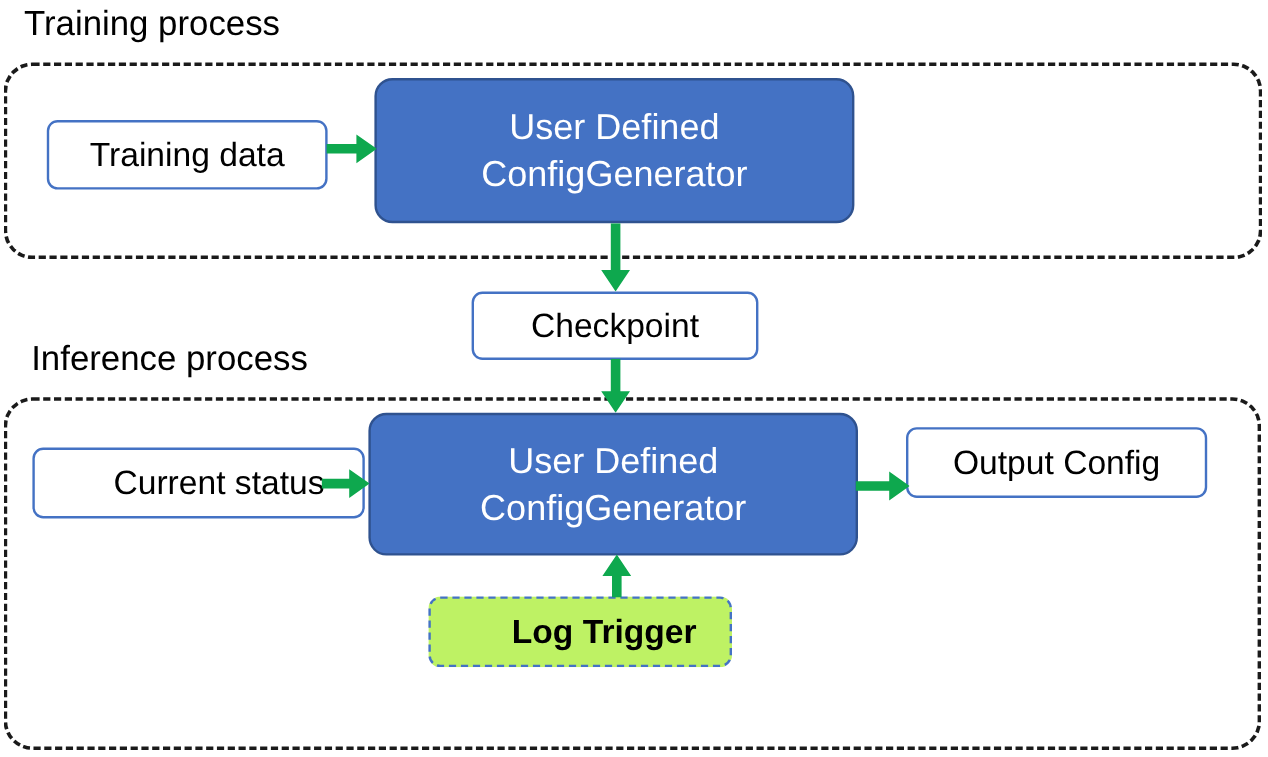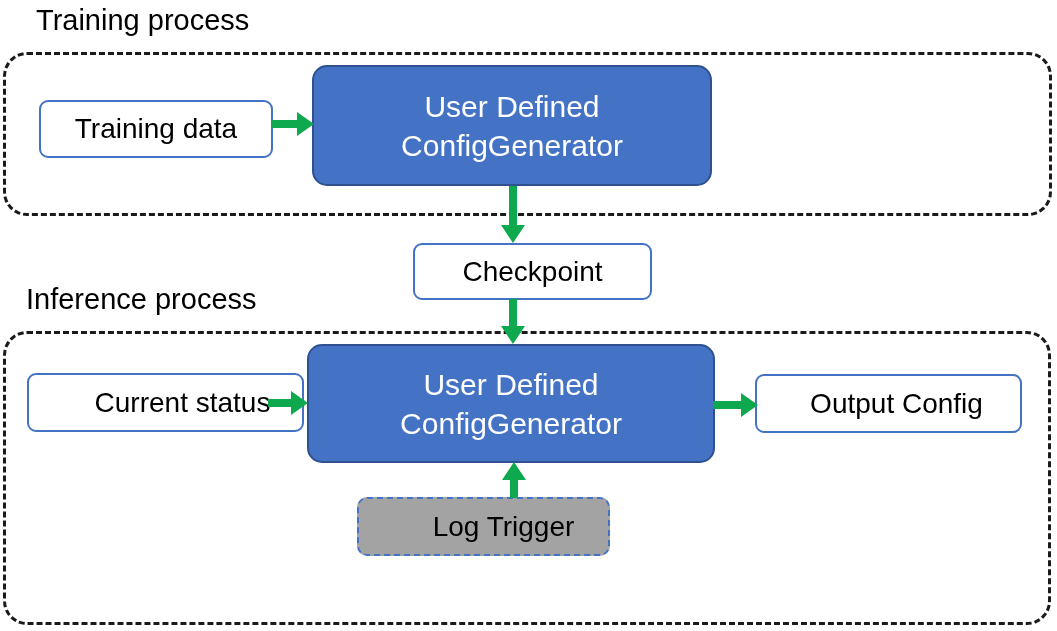--- a/index.html
+++ b/index.html
@@ -21,21 +21,21 @@
     background:var(--background);
     font-family:"Liberation Sans", sans-serif;
     overflow:hidden;
   }
   .section-label{
     position:absolute;
     font-size:29px;
     color:var(--text);
     white-space:nowrap;
   }
-  .label-training{left:36px;top:4px;text-align:center;}
+  .label-training{left:20px;top:4px;text-align:center;}
   .label-inference{left:26px;top:283px;}
 
   .dashed-container{
     position:absolute;
     border:3px dashed var(--container-border);
     border-radius:24px;
     background:transparent;
   }
   .container-training{left:3px;top:52px;width:1043px;height:158px;}
   .container-inference{left:3px;top:331px;width:1042px;height:288px;}
@@ -49,40 +49,41 @@
     font-size:28px;
     color:var(--text);
     background:#fff;
     white-space:nowrap;
   }
   .outline{
     border:2px solid var(--box-border);
     border-radius:9px;
   }
   .training-data{left:39px;top:100px;width:230px;height:54px;}
-  .checkpoint{left:393px;top:243px;width:235px;height:53px;margin-left:20px;}
+  .checkpoint{left:393px;top:243px;width:235px;height:53px;}
   .current-status{left:27px;top:373px;width:239px;height:55px;padding-left:34px;}
-  .output-config{left:755px;top:374px;width:247px;height:55px;padding-left:16px;}
+  .output-config{left:755px;top:356px;width:247px;height:55px;}
 
   .generator{
     background:var(--generator-fill);
     border:2px solid var(--generator-border);
     border-radius:15px;
     color:var(--generator-text);
     font-size:30px;
     line-height:39px;
     flex-direction:column;
   }
   .gen1{left:312px;top:65px;width:396px;height:117px;}
   .gen2{left:307px;top:344px;width:404px;height:115px;}
 
   .trigger{
     border:2px dashed var(--trigger-border);
     border-radius:10px;
-    background:#a3a3a3;
+    background:#bef264;
+    font-weight:bold;
   }
   .log-trigger{left:357px;top:497px;width:249px;height:55px;padding-left:40px;box-sizing:content-box;width:209px;z-index:2;}
   .clock-trigger{left:431px;top:546px;width:257px;height:55px;z-index:3;}
 
   .arrow{position:absolute;display:block;}
   .arrow polygon{fill:var(--arrow);}
   .a1{left:272px;top:110px;}
   .a2{left:499px;top:186px;}
   .a3{left:499px;top:299px;}
   .a4{left:268px;top:389px;}

